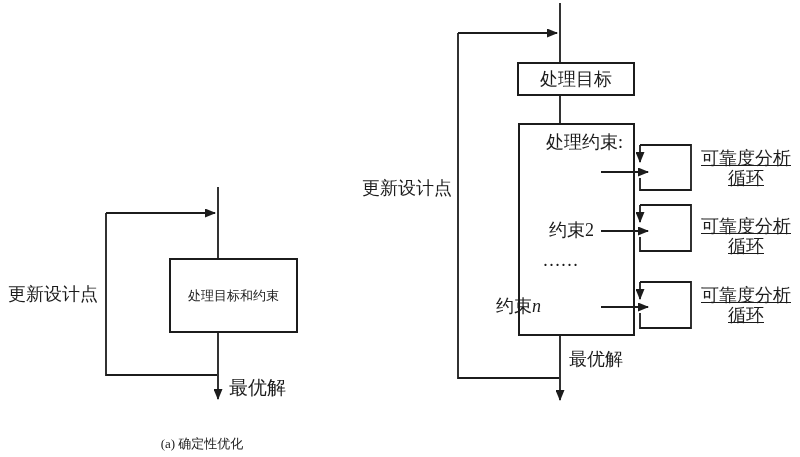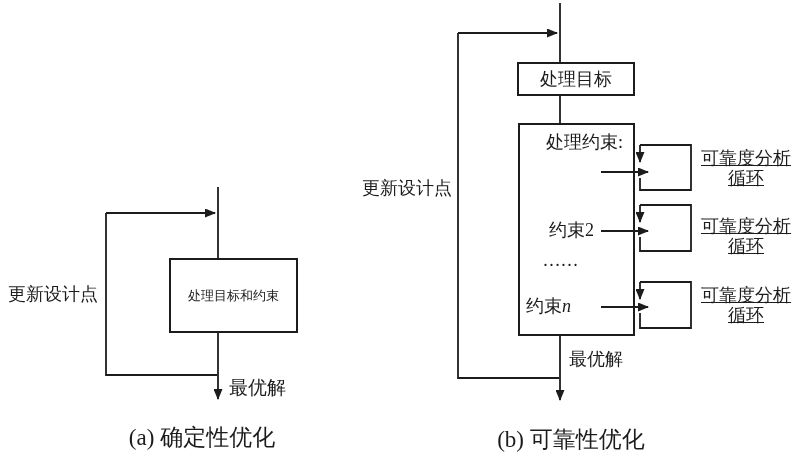--- a/index.html
+++ b/index.html
@@ -13,21 +13,21 @@
   .box {
     position:absolute; z-index:2; box-sizing:border-box;
     border:2px solid #1c1c1c; background:transparent;
     display:flex; align-items:center; justify-content:center;margin-left:16px;
   }
   .label { position:absolute; z-index:3; white-space:nowrap; line-height:1.2; }
   .ctr { text-align:center; }
   .f18 { font-size:18px; }
   .f17 { font-size:13px;text-align:right; }
   .f19 { font-size:19px; }
-  .caption { font-size:23px; }
+  .caption { font-size:13px;margin-top:12px; }
   .loop-label { line-height:20px;text-decoration:underline; }
   .it { font-style:italic; }
 </style>
 </head>
 <body>
 
 <div class="figure">
 
   <svg class="layer-svg" width="800" height="457" viewBox="0 0 800 457">
     <defs>
@@ -79,36 +79,35 @@
 
   <div class="box" style="left:502px; top:123px; width:117px; height:213px;"></div>
 
   <div class="label f18 ctr" style="left:502px; top:132px; width:117px;padding-left:24px;">处理约束:</div>
 
 
   <div class="label f18 ctr" style="left:502px; top:220px; width:139px;"><span>约束</span><span>2</span></div>
 
   <div class="label f18 ctr" style="left:502px; top:250px; width:117px;">……</div>
 
-  <div class="label f18 ctr" style="left:502px; top:296px; width:93px;"><span>约束</span><span class="it">n</span></div>
+  <div class="label f18 ctr" style="left:472px; top:296px; width:93px;"><span>约束</span><span class="it">n</span></div>
 
   <div class="label f18 ctr loop-label" style="left:697px; top:148px; width:98px;">
     <div>可靠度分析</div>
     <div>循环</div>
   </div>
 
   <div class="label f18 ctr loop-label" style="left:697px; top:216px; width:98px;">
     <div>可靠度分析</div>
     <div>循环</div>
   </div>
 
   <div class="label f18 ctr loop-label" style="left:697px; top:285px; width:98px;">
     <div>可靠度分析</div>
     <div>循环</div>
   </div>
 
   <div class="label f18" style="left:362px; top:178px;">更新设计点</div>
 
   <div class="label f18" style="left:569px; top:349px;">最优解</div>
 
-  <div class="label caption ctr" style="left:471px; top:426px; width:200px;">(b) 可靠性优化</div>
 
 </div>
 
 </body></html>

